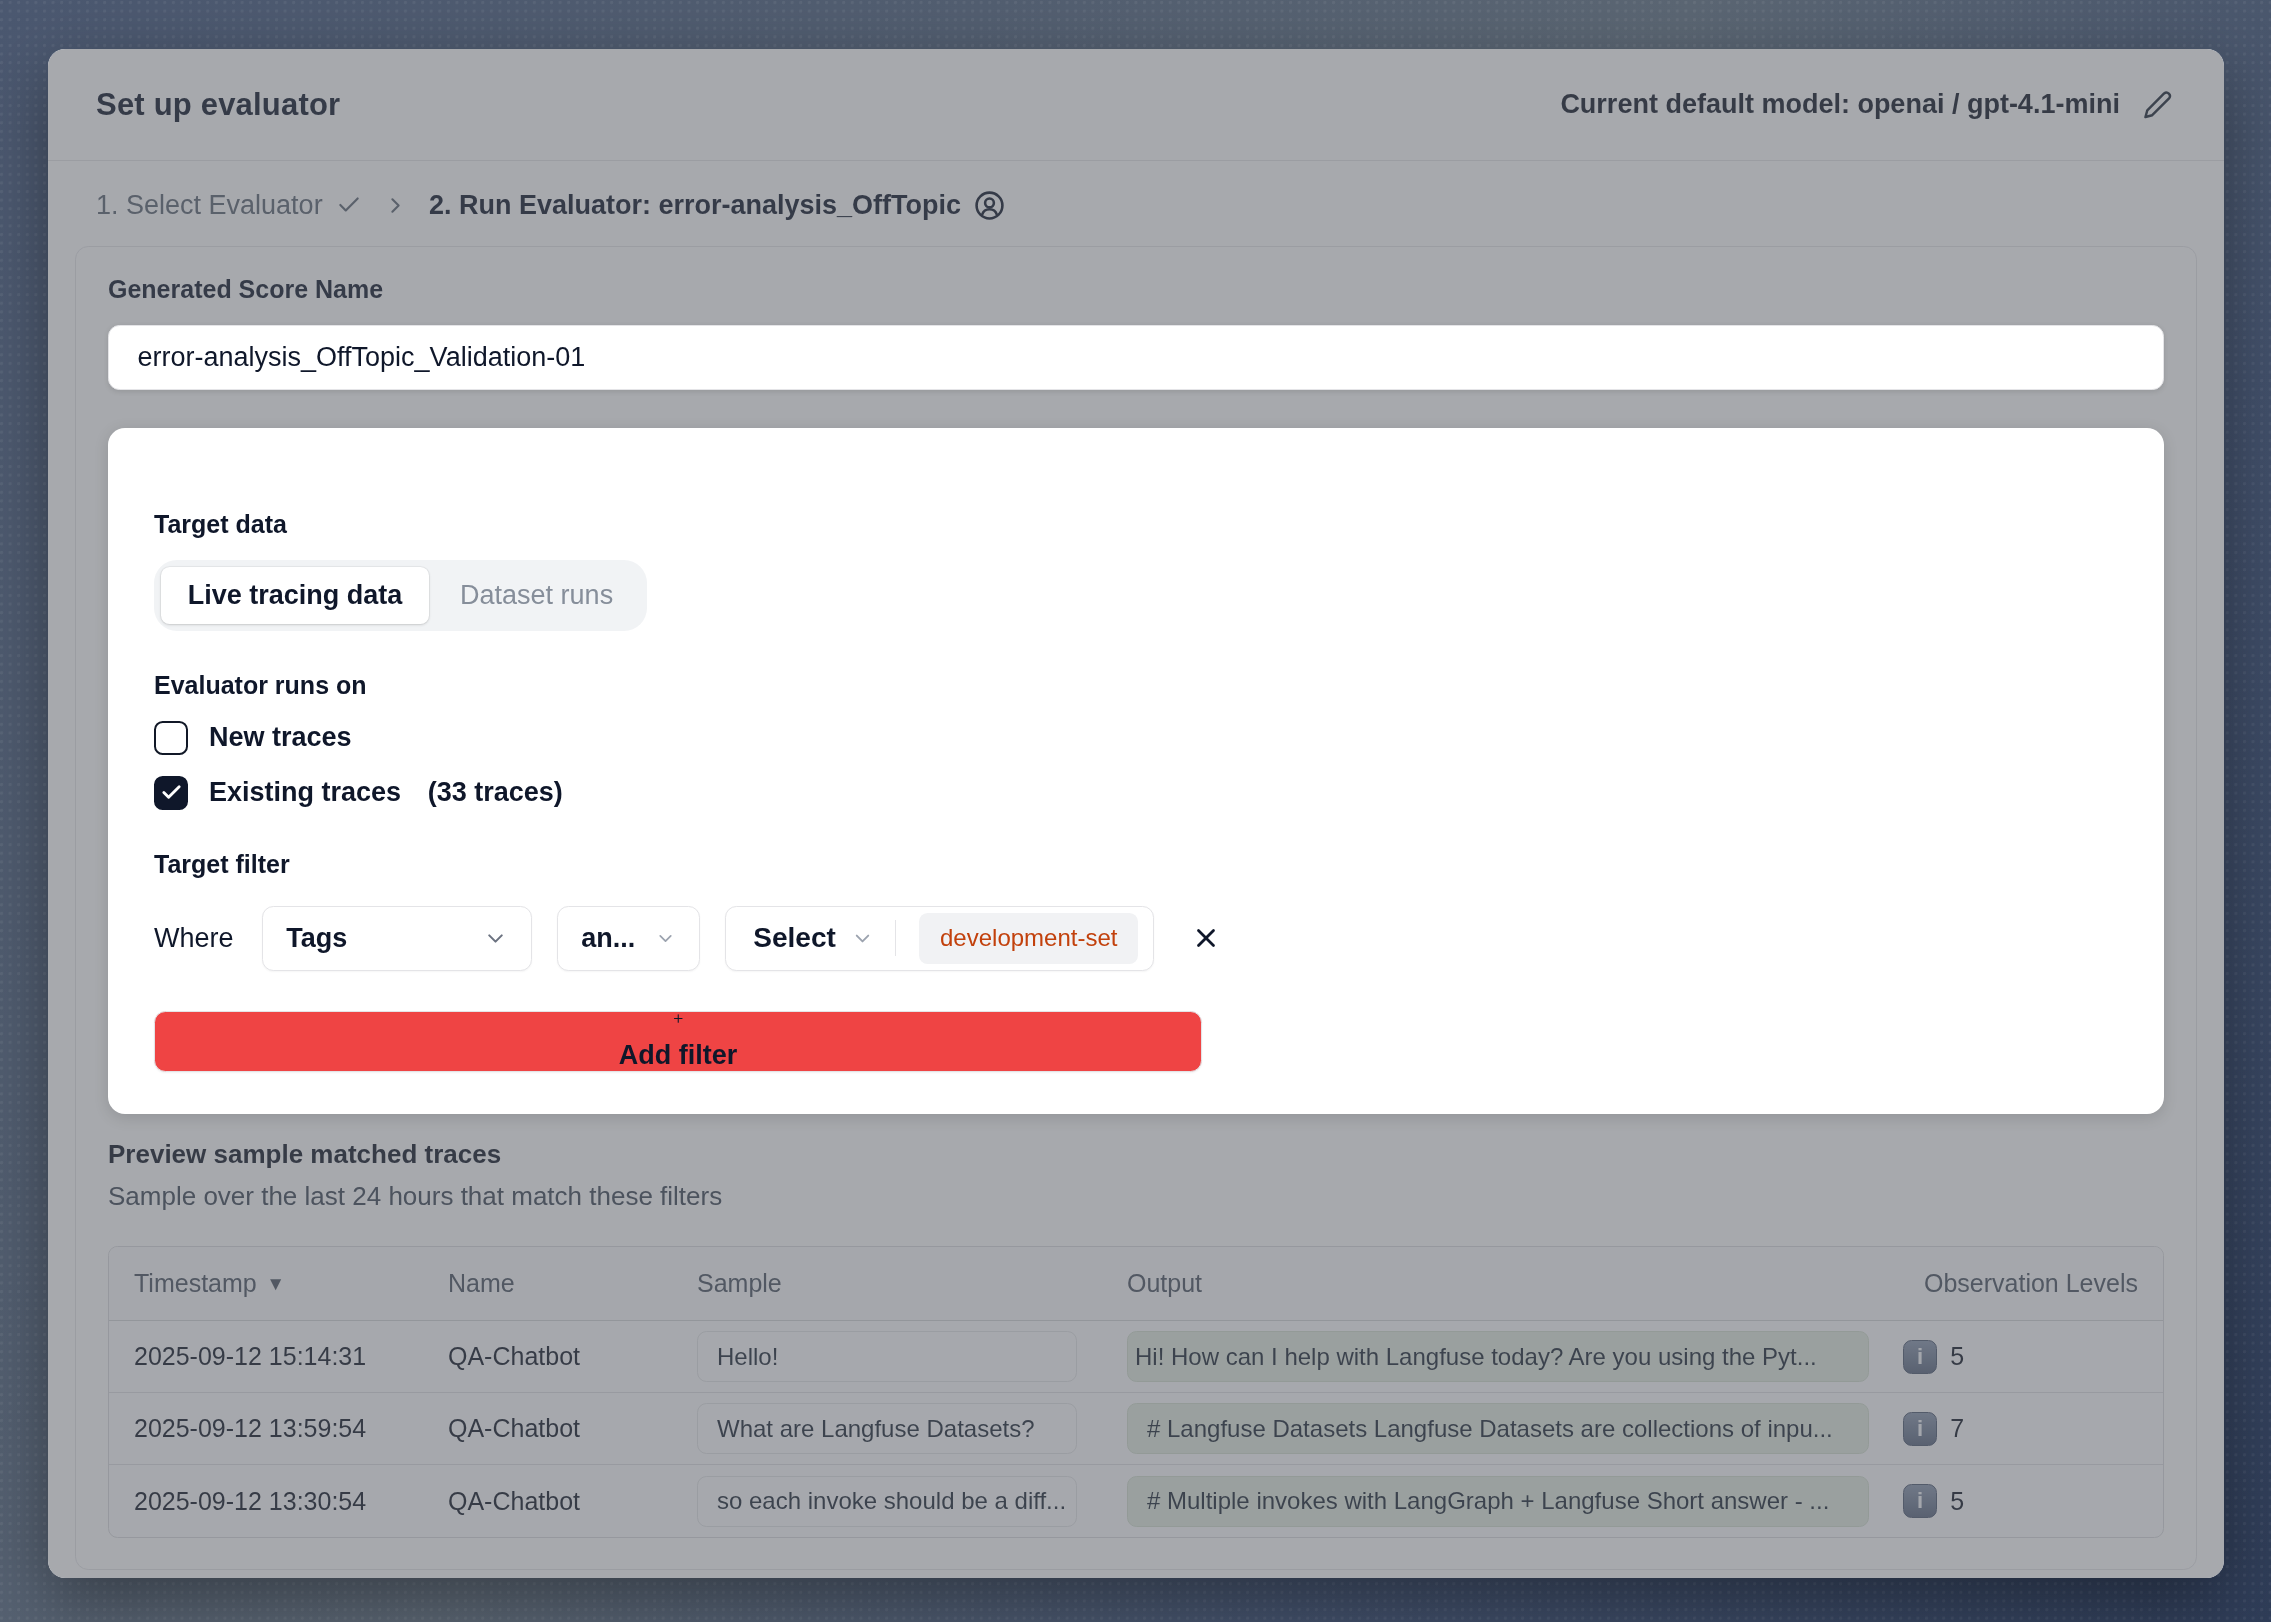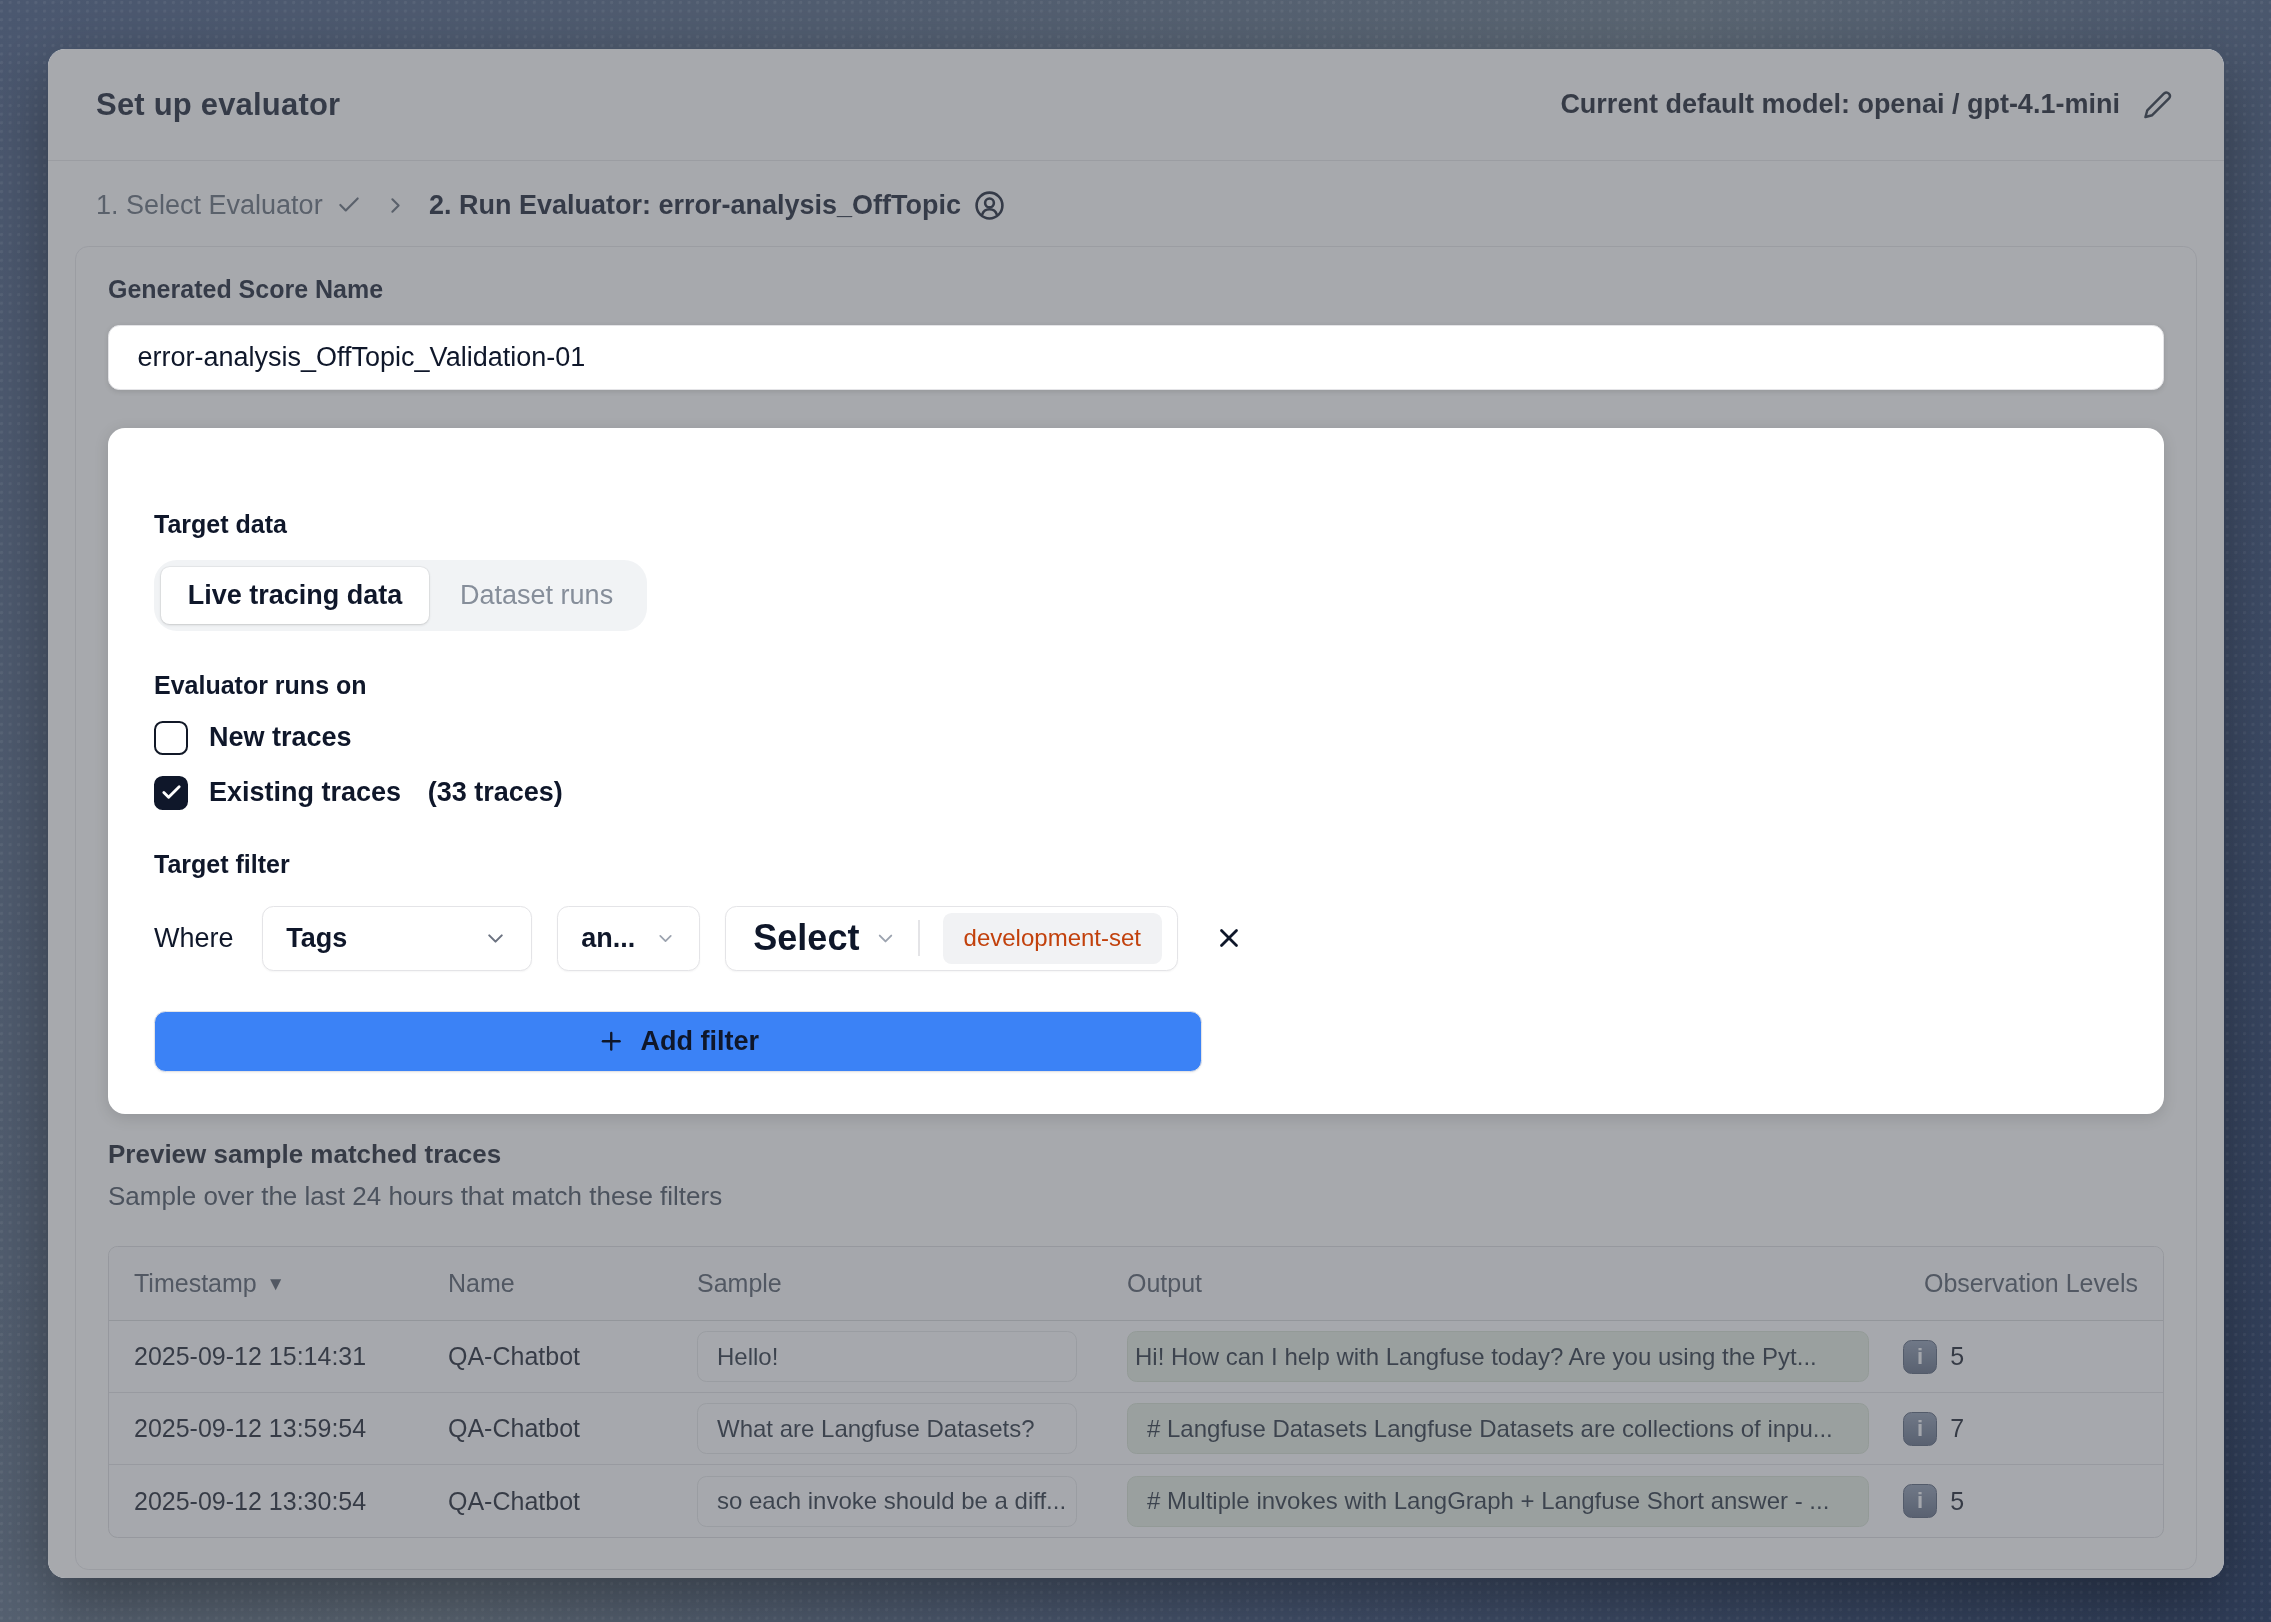--- a/index.html
+++ b/index.html
@@ -75,29 +75,30 @@
     background:#fff; border:1px solid #e4e4e7; border-radius:11.4px; padding:0 23px;
     font-size:27px; font-weight:600; color:#0f172a; cursor:pointer; gap:15px;
     font-family:"Liberation Sans",sans-serif; box-shadow:0 1px 1.9px rgba(0,0,0,0.04);
   }
   .w-col { width:270px; } .w-op { width:143px; }
   .value-box {
     height:65px; display:flex; align-items:center; background:#fff;
     border:1px solid #e4e4e7; border-radius:11.4px; padding:0 15px 0 27px; gap:15px;
     cursor:pointer; box-shadow:0 1px 1.9px rgba(0,0,0,0.04);
   }
-  .value-box .vb-label { font-size:36px; font-weight:600; color:#0f172a; }
+  .value-box .vb-label { font-size:28px; font-weight:600; color:#0f172a; }
   .vdivider { width:1.9px; height:36px; background:#e4e4e7; margin:0 7.6px 0 5.7px; }
   .chip { background:#f1f2f4; border-radius:8.6px; padding:11.4px 21px; font-size:24px; color:#c2410c; white-space:nowrap; }
   .remove-btn { background:none; border:none; cursor:pointer; margin-left:11.4px; display:flex; }
   .add-filter {
     margin-top:40px; width:1048px; height:61px; display:flex; align-items:center; justify-content:center; gap:15px;
-    background:#3b82f6; border:1px solid #e4e4e7; border-radius:11.4px; cursor:pointer;
+    background:#ef4444; border:1px solid #e4e4e7; border-radius:11.4px; cursor:pointer;
     font-family:"Liberation Sans",sans-serif; font-size:27px; font-weight:600; color:#0f172a;
     box-shadow:0 1px 1.9px rgba(0,0,0,0.05);
+    flex-direction:column;
   }
   
   .preview-heading { margin-top:25px; font-size:26px; font-weight:700; color:#111827; }
   .preview-sub { margin-top:11.4px; font-size:26px; font-weight:400; color:#404a58; }
   .ptable { margin-top:34px; border:1px solid #d9dadd; border-radius:9.5px; overflow:hidden; background:#fbfbfc; }
   .t-grid { display:grid; grid-template-columns:314px 249px 430px 1fr 285px; align-items:center; }
   .t-head { height:74px; border-bottom:1px solid #d4d5d8; background:#f9f9fa; }
   .th { font-size:25px; font-weight:500; color:#4b5563; padding:0 9.5px 0 25px; display:flex; align-items:center; gap:9.5px; }
   .th.right { justify-content:flex-end; padding-right:25px; }
   .sort-glyph { font-size:19px; color:#4b5563; }

